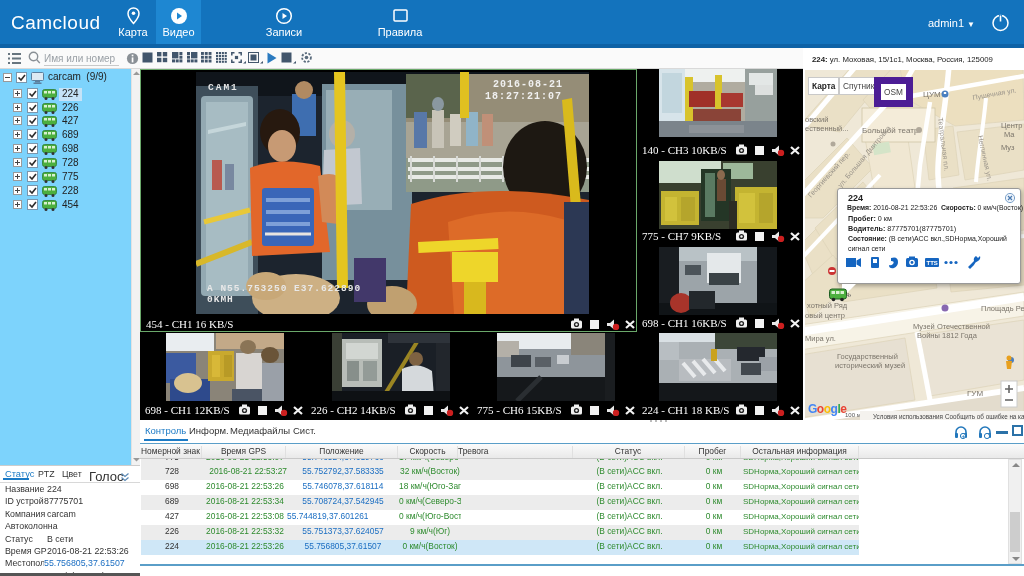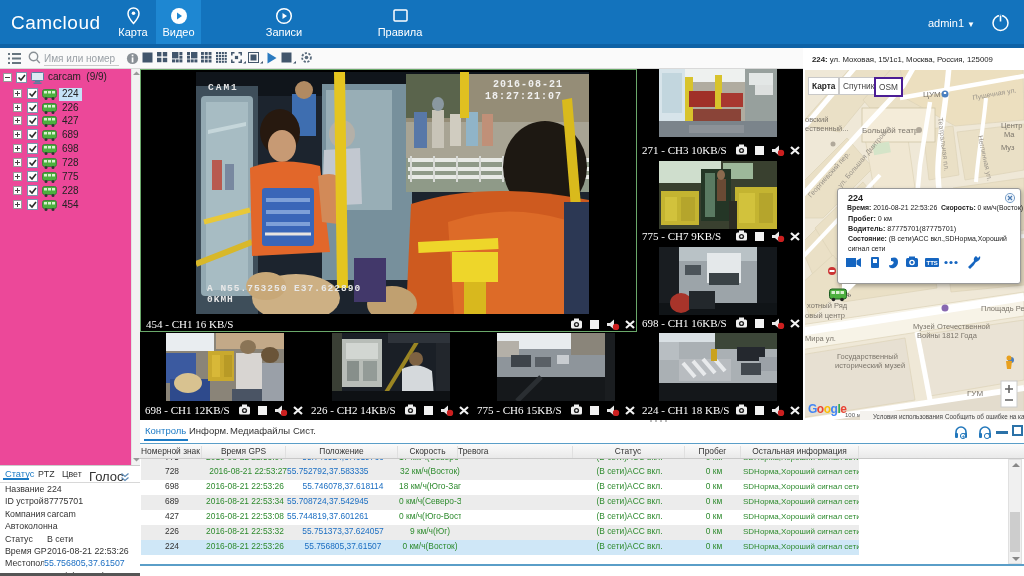--- a/index.html
+++ b/index.html
@@ -8,21 +8,21 @@
 #nav{left:0;top:0;width:1024px;height:48px;background:#1373bd}
 #nav .logo{left:11px;top:12px;font-size:19px;color:#fff;font-weight:400;letter-spacing:.5px}
 .mitem{top:0;height:44px;color:#fff;text-align:center;font-size:11px}
 .mitem svg{display:block;margin:7px auto 1px}
 #navbot{left:0;top:44px;width:1024px;height:4px;background:#0e62a6}
 .mactive{background:#1e87d2;height:48px}
 #admin{right:49px;top:17px;color:#fff;font-size:11px}
 
 #tbar{left:0;top:48px;width:1024px;height:21px;background:#fafafa;border-bottom:1px solid #d9d9d9}
 
-#tree{left:0;top:69px;width:140px;height:396px;background:#ec4899;font-size:10px;color:#222}
+#tree{left:0;top:69px;width:140px;height:396px;background:#7dd3fc;font-size:10px;color:#222}
 
 #spanel{left:0;top:465px;width:140px;height:108px;background:#fff;border-top:1px solid #ccc;font-size:8.8px;color:#333}
 
 #varea{left:140px;top:69px;width:663px;height:351px;background:#000}
 .vlabel{position:absolute;color:#fff;font-family:"Liberation Serif",serif;font-size:11px;white-space:nowrap}
 
 #mapcol{left:803px;top:48px;width:221px;height:374px;background:#fff}
 
 #tpanel{left:140px;top:420px;width:884px;height:156px;background:#fff}
 </style></head>
@@ -455,21 +455,21 @@
 <rect x="90" y="4" width="24" height="12" fill="#e3e7e6"></rect>
 <rect x="96" y="16" width="18" height="10" fill="#dde0df"></rect>
 <rect x="26" y="8" width="8" height="52" fill="#d8c32c"></rect>
 <rect x="56" y="6" width="7" height="48" fill="#d8c32c"></rect>
 <rect x="30" y="22" width="26" height="16" fill="#a03028"></rect>
 <rect x="62" y="24" width="22" height="14" fill="#a83830"></rect>
 <rect x="34" y="40" width="48" height="12" fill="#8a4438"></rect>
 <rect x="0" y="52" width="118" height="16" fill="#7b848b"></rect>
 <rect x="30" y="56" width="55" height="8" fill="#8c9298"></rect>
       </svg>
-<div class="vlabel" style="left:4px;top:75px">271 - CH3 10KB/S</div>
+<div class="vlabel" style="left:4px;top:75px">140 - CH3 10KB/S</div>
 <svg class="abs" style="left:98px;top:75px" width="64" height="12">
 <rect x="0" y="2.5" width="11" height="8" rx="1.5" fill="#f0f0f0"></rect>
         <rect x="3" y="0.5" width="5" height="3" fill="#f0f0f0"></rect>
         <circle cx="5.5" cy="6.5" r="2.6" fill="#222"></circle>
         <circle cx="5.5" cy="6.5" r="1.2" fill="#eee"></circle>
 <rect x="19" y="2" width="9" height="9" fill="#f2f2f2"></rect>
 <path d="M36 5h3l4-3.5v10L39 8h-3z" fill="#e8e8e8"></path>
         <circle cx="45" cy="9" r="3.2" fill="#cc1f1f"></circle>
 <path d="M55 3l8 7M63 3l-8 7" stroke="#f2f2f2" stroke-width="2.2"></path>
 </svg>
@@ -716,21 +716,21 @@
 <path d="M204 315v8M200 319h8" stroke="#666" stroke-width="1.6"></path>
 <path d="M200 330h8" stroke="#666" stroke-width="1.6"></path>
 <g transform="translate(198,285)">
         <circle cx="6" cy="3" r="2.5" fill="#e8a01e"></circle>
         <path d="M3 6h6l-1 8h-4z" fill="#e8a01e"></path>
       </g>
 </svg>
     <div class="abs" style="left:5px;top:29px;height:16px;font-size:8.3px">
 <span style="position:absolute;left:0;background:#fff;border:1px solid #c9c9c9;padding:3px 3px;font-weight:bold;color:#222;white-space:nowrap">Карта</span>
 <span style="position:absolute;left:31px;background:#fff;border:1px solid #c9c9c9;padding:3px 3px;color:#444;white-space:nowrap">Спутник</span>
-<span style="position:absolute;left:66px;background:#fff;border:2px solid #4c1d95;padding:3px 3px;color:#444;white-space:nowrap">OSM</span>
+<span style="position:absolute;left:66px;background:#fff;border:7px solid #4c1d95;padding:3px 3px;color:#444;white-space:nowrap">OSM</span>
 </div>
     <div class="abs" style="left:34px;top:140px;width:184px;height:96px;background:#fff;border:1px solid #999;border-radius:3px;box-shadow:1px 2px 4px rgba(0,0,0,.3);font-size:7.2px;color:#222">
 <div class="abs" style="left:10px;top:4px;font-weight:bold;font-size:9px">224</div>
 <svg class="abs" style="right:5px;top:4px" width="10" height="10">
         <circle cx="5" cy="5" r="4.6" fill="#eef4fb" stroke="#7aa0c8"></circle>
         <path d="M3 3l4 4M7 3l-4 4" stroke="#4a7ab0" stroke-width="1.2"></path>
       </svg>
 <div class="abs" style="left:9px;top:15px;white-space:nowrap;font-size:6.9px"><b>Время:</b> 2016-08-21 22:53:26&nbsp; <b>Скорость:</b> 0 км/ч(Восток)</div>
 <div class="abs" style="left:10px;top:25px"><b>Пробег:</b> 0 км</div>
 <div class="abs" style="left:10px;top:35px"><b>Водитель:</b> 87775701(87775701)</div>
@@ -807,39 +807,39 @@
 <div class="abs" style="left:62px;top:-7px;width:84px;text-align:center;color:#2e8b2e">2016-08-21 22:53:07</div>
 <div class="abs" style="left:146px;top:-7px;width:112px;text-align:center;color:#1b6ec2">55.746524,37.619766</div>
 <div class="abs" style="left:258px;top:-7px;width:62px;text-align:center;color:#2e8b2e;white-space:nowrap;overflow:hidden">17 км/ч(Северо-З</div>
 <div class="abs" style="left:432px;top:-7px;width:113px;text-align:center;color:#2e8b2e">(В сети)ACC вкл.</div>
 <div class="abs" style="left:545px;top:-7px;width:56px;text-align:center;color:#2e8b2e">0 км</div>
 <div class="abs" style="left:602px;top:-6.5px;color:#2e8b2e;white-space:nowrap;font-size:8px">SDНорма,Хороший сигнал сети</div>
 </div>
 <div class="abs" style="left:1px;top:45px;width:718px;height:15px;background:#ececec;overflow:hidden;font-size:8.4px">
 <div class="abs" style="left:0;top:1px;width:62px;text-align:center;color:#333">728</div>
 <div class="abs" style="left:62px;top:1px;width:84px;text-align:right;color:#2e8b2e">2016-08-21 22:53:27</div>
-<div class="abs" style="left:146px;top:1px;width:112px;color:#1b6ec2">55.752792,37.583335</div>
+<div class="abs" style="left:146px;top:1px;width:112px;text-align:center;color:#1b6ec2">55.752792,37.583335</div>
 <div class="abs" style="left:258px;top:1px;width:62px;text-align:center;color:#2e8b2e;white-space:nowrap;overflow:hidden">32 км/ч(Восток)</div>
 <div class="abs" style="left:432px;top:1px;width:113px;text-align:center;color:#2e8b2e">(В сети)ACC вкл.</div>
 <div class="abs" style="left:545px;top:1px;width:56px;text-align:center;color:#2e8b2e">0 км</div>
 <div class="abs" style="left:602px;top:1.5px;color:#2e8b2e;white-space:nowrap;font-size:8px">SDНорма,Хороший сигнал сети</div>
 </div>
 <div class="abs" style="left:1px;top:60px;width:718px;height:15px;background:#ffffff;overflow:hidden;font-size:8.4px">
 <div class="abs" style="left:0;top:1px;width:62px;text-align:center;color:#333">698</div>
 <div class="abs" style="left:62px;top:1px;width:84px;text-align:center;color:#2e8b2e">2016-08-21 22:53:26</div>
 <div class="abs" style="left:146px;top:1px;width:112px;text-align:center;color:#1b6ec2">55.746078,37.618114</div>
 <div class="abs" style="left:258px;top:1px;width:62px;text-align:center;color:#2e8b2e;white-space:nowrap;overflow:hidden">18 км/ч(Юго-Запа</div>
 <div class="abs" style="left:432px;top:1px;width:113px;text-align:center;color:#2e8b2e">(В сети)ACC вкл.</div>
 <div class="abs" style="left:545px;top:1px;width:56px;text-align:center;color:#2e8b2e">0 км</div>
 <div class="abs" style="left:602px;top:1.5px;color:#2e8b2e;white-space:nowrap;font-size:8px">SDНорма,Хороший сигнал сети</div>
 </div>
 <div class="abs" style="left:1px;top:75px;width:718px;height:15px;background:#ececec;overflow:hidden;font-size:8.4px">
 <div class="abs" style="left:0;top:1px;width:62px;text-align:center;color:#333">689</div>
 <div class="abs" style="left:62px;top:1px;width:84px;text-align:center;color:#2e8b2e">2016-08-21 22:53:34</div>
-<div class="abs" style="left:146px;top:1px;width:112px;color:#1b6ec2">55.708724,37.542945</div>
+<div class="abs" style="left:146px;top:1px;width:112px;text-align:center;color:#1b6ec2">55.708724,37.542945</div>
 <div class="abs" style="left:258px;top:1px;width:62px;text-align:center;color:#2e8b2e;white-space:nowrap;overflow:hidden">0 км/ч(Северо-За</div>
 <div class="abs" style="left:432px;top:1px;width:113px;text-align:center;color:#2e8b2e">(В сети)ACC вкл.</div>
 <div class="abs" style="left:545px;top:1px;width:56px;text-align:center;color:#2e8b2e">0 км</div>
 <div class="abs" style="left:602px;top:1.5px;color:#2e8b2e;white-space:nowrap;font-size:8px">SDНорма,Хороший сигнал сети</div>
 </div>
 <div class="abs" style="left:1px;top:90px;width:718px;height:15px;background:#ffffff;overflow:hidden;font-size:8.4px">
 <div class="abs" style="left:0;top:1px;width:62px;text-align:center;color:#333">427</div>
 <div class="abs" style="left:62px;top:1px;width:84px;text-align:center;color:#2e8b2e">2016-08-21 22:53:08</div>
 <div class="abs" style="left:146px;top:1px;width:112px;text-align:left;color:#1b6ec2">55.744819,37.601261</div>
 <div class="abs" style="left:258px;top:1px;width:62px;text-align:center;color:#2e8b2e;white-space:nowrap;overflow:hidden">0 км/ч(Юго-Восто</div>

